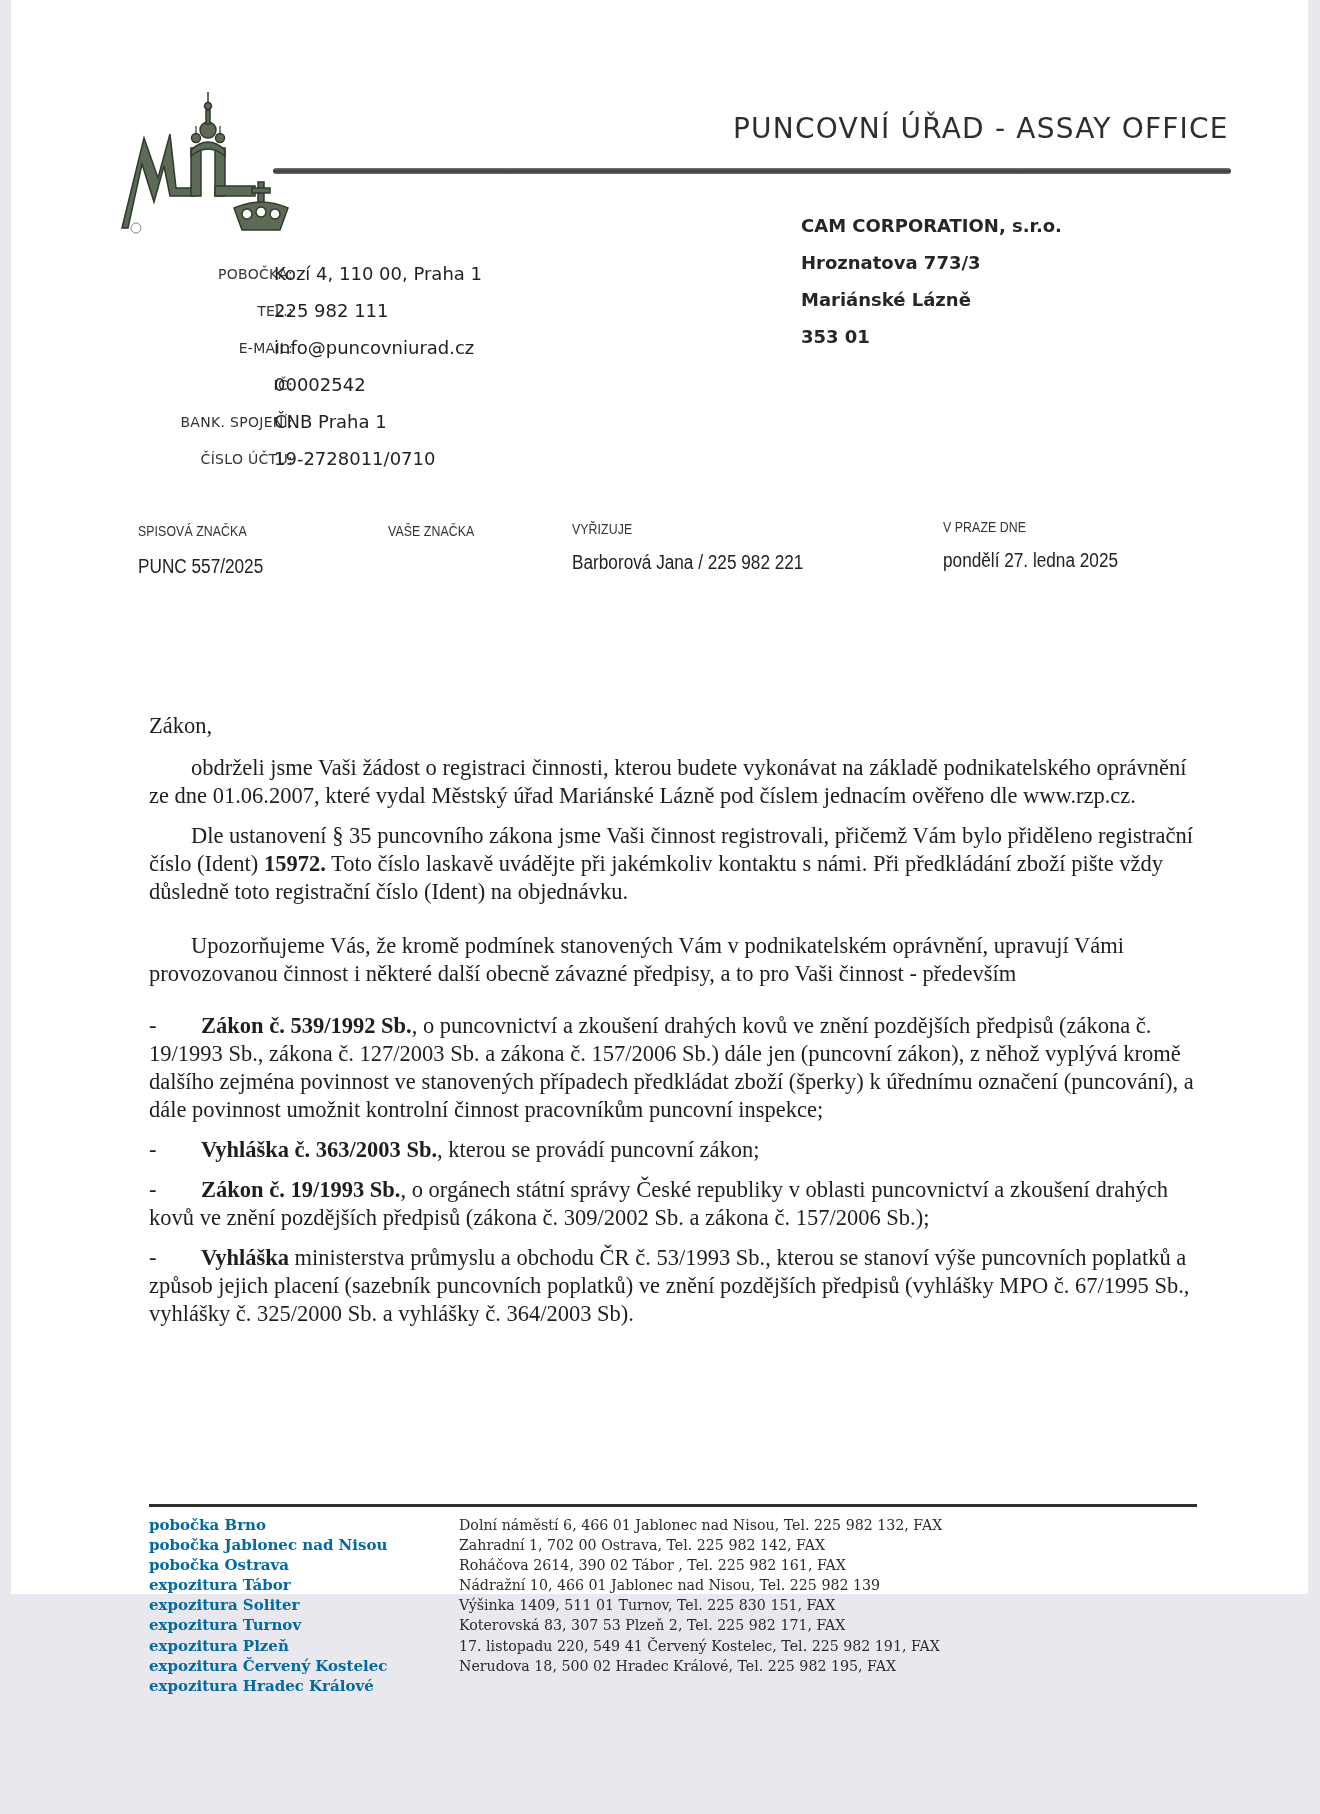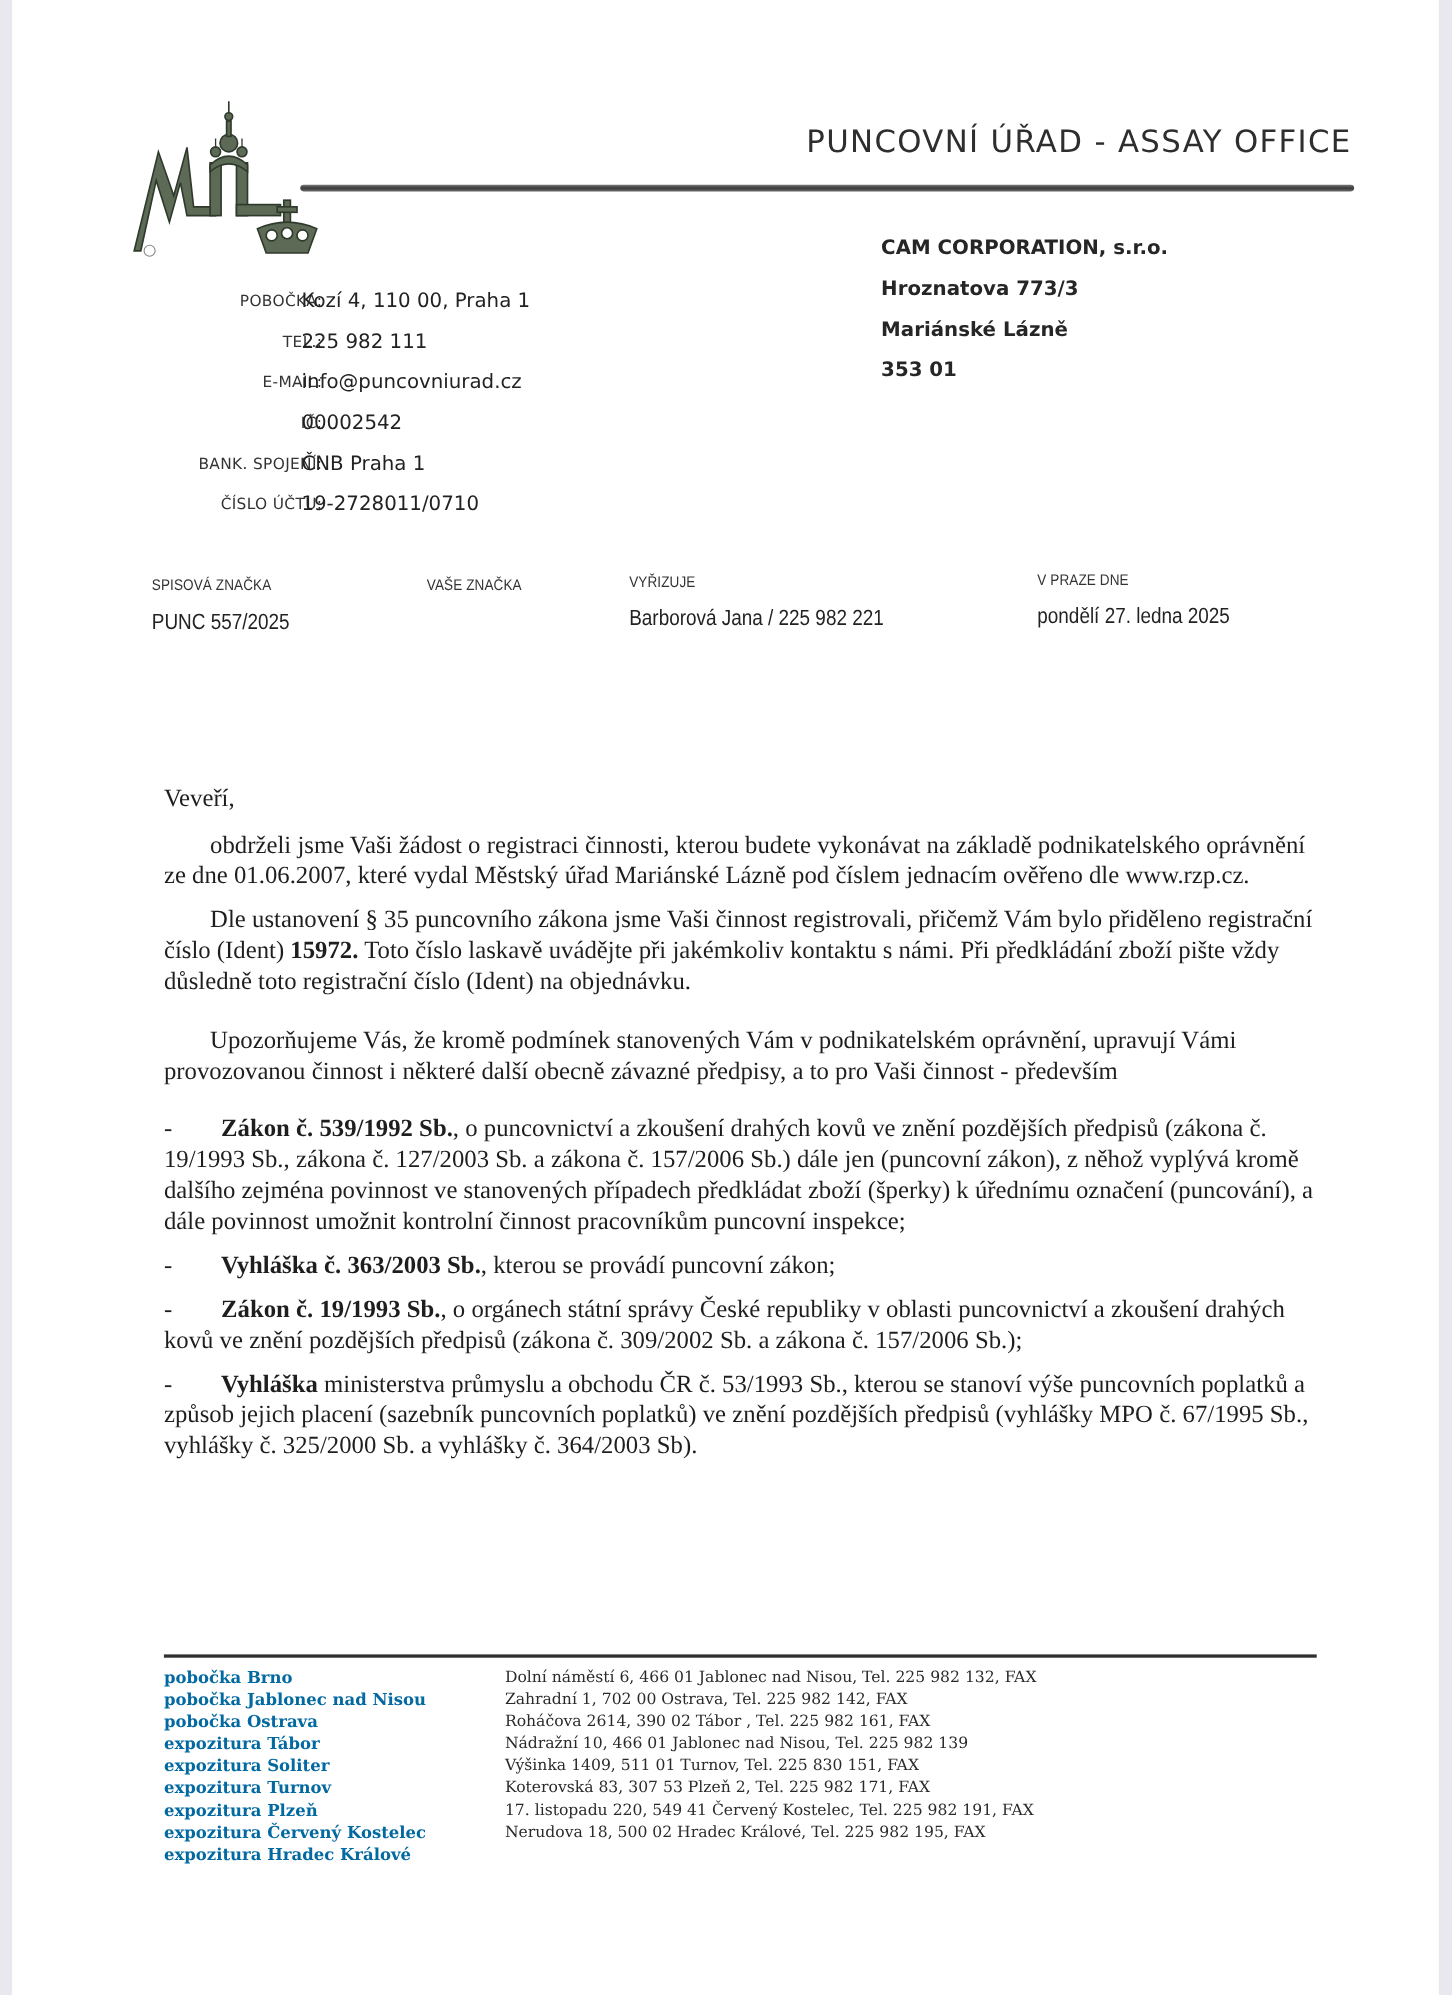--- a/index.html
+++ b/index.html
@@ -3,21 +3,21 @@
 <meta charset="utf-8">
 <style>
   html, body { margin: 0; padding: 0; }
   body {
     width: 1320px; height: 1814px; position: relative; overflow: hidden;
     background: #e9e8ee;
     font-family: "DejaVu Sans", sans-serif;
     color: #1e1e1e;
   }
   .page {
-    position: absolute; left: 11px; top: 0; width: 1297px; height: 1814px;
+    position: absolute; left: 11px; top: 0; width: 1297px; height: 1594px;
     background: #ffffff;
   }
   .abs { position: absolute; }
 
   
   .logo { left: 103px; top: 78px; width: 200px; height: 158px; }
   .header-title {
     left: 722px; top: 112px; font-size: 28px; letter-spacing: 1.2px;
     color: #2e2e2e; font-family: "DejaVu Sans", sans-serif; font-weight: normal;
     white-space: nowrap;
@@ -160,21 +160,21 @@
   <div class="abs ref-label" style="left:377px; top:523px;">VAŠE ZNAČKA</div>
   <div class="abs ref-value" style="left:377px; top:555px;"></div>
 
   <div class="abs ref-label" style="left:561px; top:521px;">VYŘIZUJE</div>
   <div class="abs ref-value" style="left:561px; top:551px;">Barborová Jana / 225 982 221</div>
 
   <div class="abs ref-label" style="left:932px; top:519px;">V PRAZE DNE</div>
   <div class="abs ref-value" style="left:932px; top:549px;">pondělí 27. ledna 2025</div>
 
   <div class="abs body-text" style="top:712px;">
-    <p style="margin-bottom:14px;">Veveří,</p>
+    <p style="margin-bottom:14px;">Zákon,</p>
     <p class="indent" style="margin-bottom:12px;">obdrželi jsme Vaši žádost o registraci činnosti, kterou budete vykonávat na základě podnikatelského oprávnění ze dne 01.06.2007, které vydal Městský úřad Mariánské Lázně pod číslem jednacím ověřeno dle www.rzp.cz.</p>
     <p class="indent" style="margin-bottom:26px;"><span>Dle ustanovení § 35 puncovního zákona jsme Vaši činnost registrovali, přičemž Vám bylo přiděleno registrační číslo (Ident) </span><b>15972.</b><span> Toto číslo laskavě uvádějte při jakémkoliv kontaktu s námi. Při předkládání zboží pište vždy důsledně toto registrační číslo (Ident)  na objednávku.</span></p>
     <p class="indent" style="margin-bottom:24px;">Upozorňujeme Vás, že kromě podmínek stanovených Vám v podnikatelském oprávnění, upravují Vámi provozovanou činnost i některé další obecně závazné předpisy, a to pro Vaši činnost - především</p>
 
     <p class="bullet" style="margin-bottom:12px;"><span class="dash">-</span><b>Zákon č. 539/1992 Sb.</b><span>, o puncovnictví a zkoušení drahých kovů ve znění pozdějších  předpisů (zákona č. 19/1993 Sb., zákona č. 127/2003 Sb. a zákona č. 157/2006 Sb.) dále jen (puncovní zákon), z něhož vyplývá kromě dalšího zejména povinnost ve stanovených případech předkládat zboží (šperky) k úřednímu označení (puncování), a dále povinnost umožnit kontrolní činnost pracovníkům puncovní inspekce;</span></p>
     <p class="bullet" style="margin-bottom:12px;"><span class="dash">-</span><b>Vyhláška č. 363/2003 Sb.</b><span>, kterou se provádí puncovní zákon;</span></p>
     <p class="bullet" style="margin-bottom:12px;"><span class="dash">-</span><b>Zákon č. 19/1993 Sb.</b><span>, o orgánech státní správy České republiky v oblasti puncovnictví a zkoušení drahých  kovů ve znění pozdějších předpisů (zákona č. 309/2002 Sb. a zákona č. 157/2006 Sb.);</span></p>
     <p class="bullet"><span class="dash">-</span><b>Vyhláška</b><span> ministerstva průmyslu a obchodu ČR č. 53/1993 Sb., kterou se stanoví výše puncovních poplatků a způsob jejich placení (sazebník puncovních poplatků) ve znění pozdějších předpisů (vyhlášky MPO č. 67/1995 Sb., vyhlášky č. 325/2000 Sb. a vyhlášky č. 364/2003 Sb).</span></p>
   </div>
 

